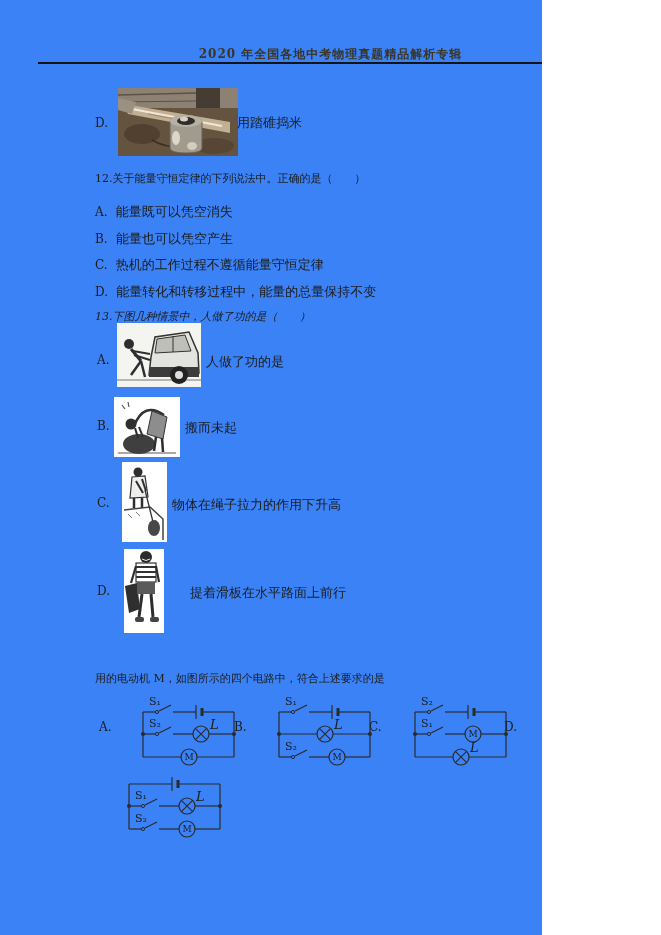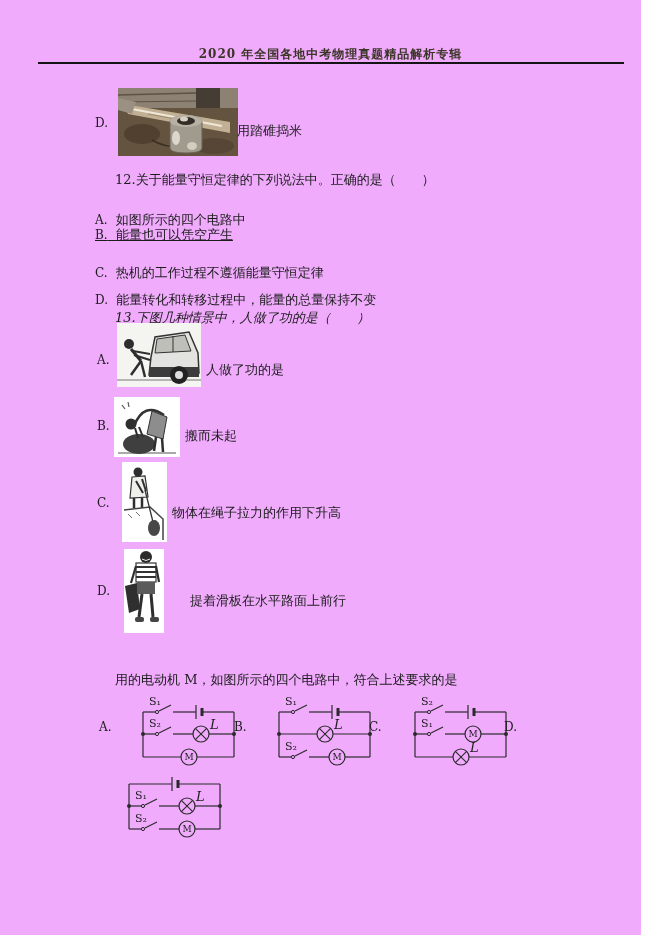--- a/index.html
+++ b/index.html
@@ -1,38 +1,38 @@
 <!DOCTYPE html>
 <html><head>
 <meta charset="utf-8">
 <style>
   html,body{margin:0;padding:0;background:#ffffff;}
   .page{
     position:relative;
-    width:641px;height:935px;
-    background:#f0abfc;
+    width:542px;height:935px;
+    background:#3b82f6;
     font-family:"DejaVu Serif","Liberation Serif",serif;
     color:#1c1c1c;
     overflow:hidden;
   }
   .abs{position:absolute;}
   .header-title{
     top:46px;left:0;width:661px;
     text-align:center;
     font-size:12px;font-weight:bold;
     color:#3a3526;letter-spacing:1px;
     white-space:nowrap;
   }
   .header-rule{
     top:62px;left:38px;width:586px;height:0;
     border-top:2px solid #141414;
   }
-  .txt{font-size:13px;white-space:nowrap;margin-top:8px;}
+  .txt{font-size:13px;white-space:nowrap;}
   .opt-label{font-size:12px;font-family:"DejaVu Serif","Liberation Serif",serif;}
-  .stem{font-size:13px;white-space:nowrap;margin-left:20px;}
+  .stem{font-size:11px;white-space:nowrap;}
   .figure{display:block;}
   .circ{width:96px;height:72px;margin-left:25px;}
 </style>
 </head>
 <body>
 
 <div class="page">
 
   <div class="abs header-title">2020 年全国各地中考物理真题精品解析专辑</div>
   <div class="abs header-rule"></div>
@@ -55,22 +55,22 @@
     <path d="M52,34 q0,-6 16,-6 q16,0 16,6 l0,26 q0,5 -16,5 q-16,0 -16,-5 z" fill="#a19b8e" stroke="#6b6156" stroke-width="1"></path>
     <ellipse cx="68" cy="33" rx="16" ry="6" fill="#b7b1a4"></ellipse>
     <ellipse cx="68" cy="33" rx="9" ry="4" fill="#322c26"></ellipse>
     <ellipse cx="66" cy="31" rx="4" ry="2.5" fill="#d8d2c6"></ellipse>
     <ellipse cx="58" cy="50" rx="4" ry="7" fill="#e6e1d6" opacity="0.85"></ellipse>
     <ellipse cx="74" cy="58" rx="5" ry="4" fill="#ded9cc" opacity="0.8"></ellipse>
   </svg>
   <span class="abs txt" style="left:237px;top:114px;">用踏碓捣米</span>
 
   <div class="abs stem" style="left:95px;top:171px;">12.关于能量守恒定律的下列说法中。正确的是（　　）</div>
-  <div class="abs txt" style="left:95px;top:203px;"><span class="opt-label">A.</span>&nbsp;&nbsp;<span>如图所示的四个电路中</span></div>
-  <div class="abs txt" style="left:95px;top:218px;text-decoration:underline;"><span class="opt-label">B.</span>&nbsp;&nbsp;<span>能量也可以凭空产生</span></div>
+  <div class="abs txt" style="left:95px;top:203px;"><span class="opt-label">A.</span>&nbsp;&nbsp;<span>能量既可以凭空消失</span></div>
+  <div class="abs txt" style="left:95px;top:230px;"><span class="opt-label">B.</span>&nbsp;&nbsp;<span>能量也可以凭空产生</span></div>
   <div class="abs txt" style="left:95px;top:283px;"><span class="opt-label">D.</span>&nbsp;&nbsp;<span>能量转化和转移过程中，能量的总量保持不变</span></div>
   <div class="abs txt" style="left:95px;top:256px;"><span class="opt-label">C.</span>&nbsp;&nbsp;<span>热机的工作过程不遵循能量守恒定律</span></div>
 
   <div class="abs stem" style="left:95px;top:309px;font-style:italic;">13.下图几种情景中，人做了功的是（　　）</div>
 
   <span class="abs opt-label" style="left:97px;top:353px;">A.</span>
   <svg class="abs figure" style="left:117px;top:323px;" width="84" height="64" viewBox="0 0 84 64">
     <rect x="0" y="0" width="84" height="64" fill="#f4f4f1"></rect>
     <line x1="0" y1="57" x2="84" y2="57" stroke="#777" stroke-width="1"></line>
     <path d="M34,34 L38,14 L72,9 L81,30 L82,50 L32,52 Z" fill="#e3e3df" stroke="#333" stroke-width="1.5"></path>

